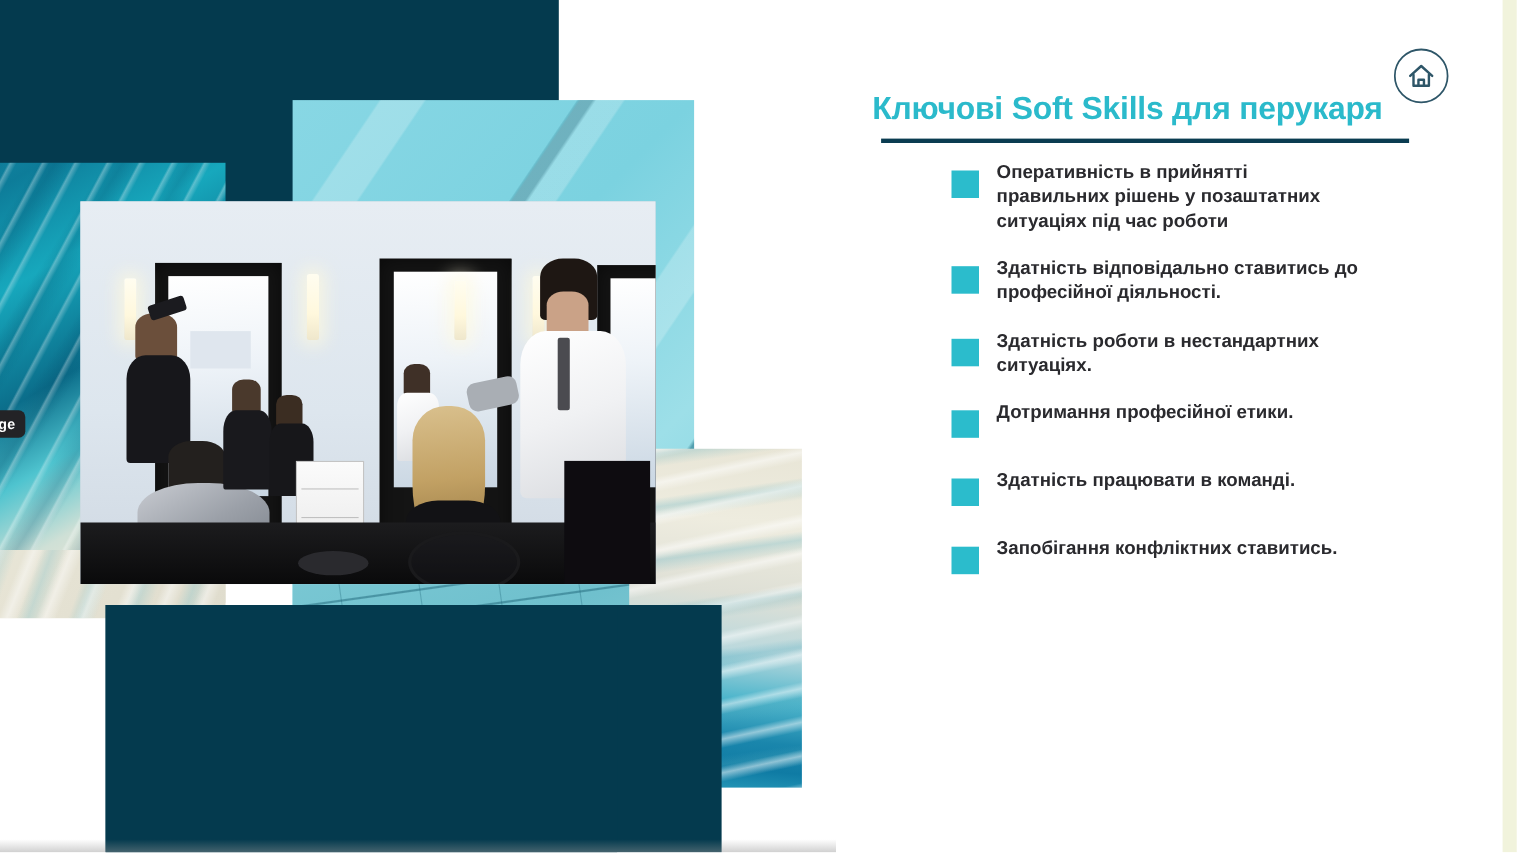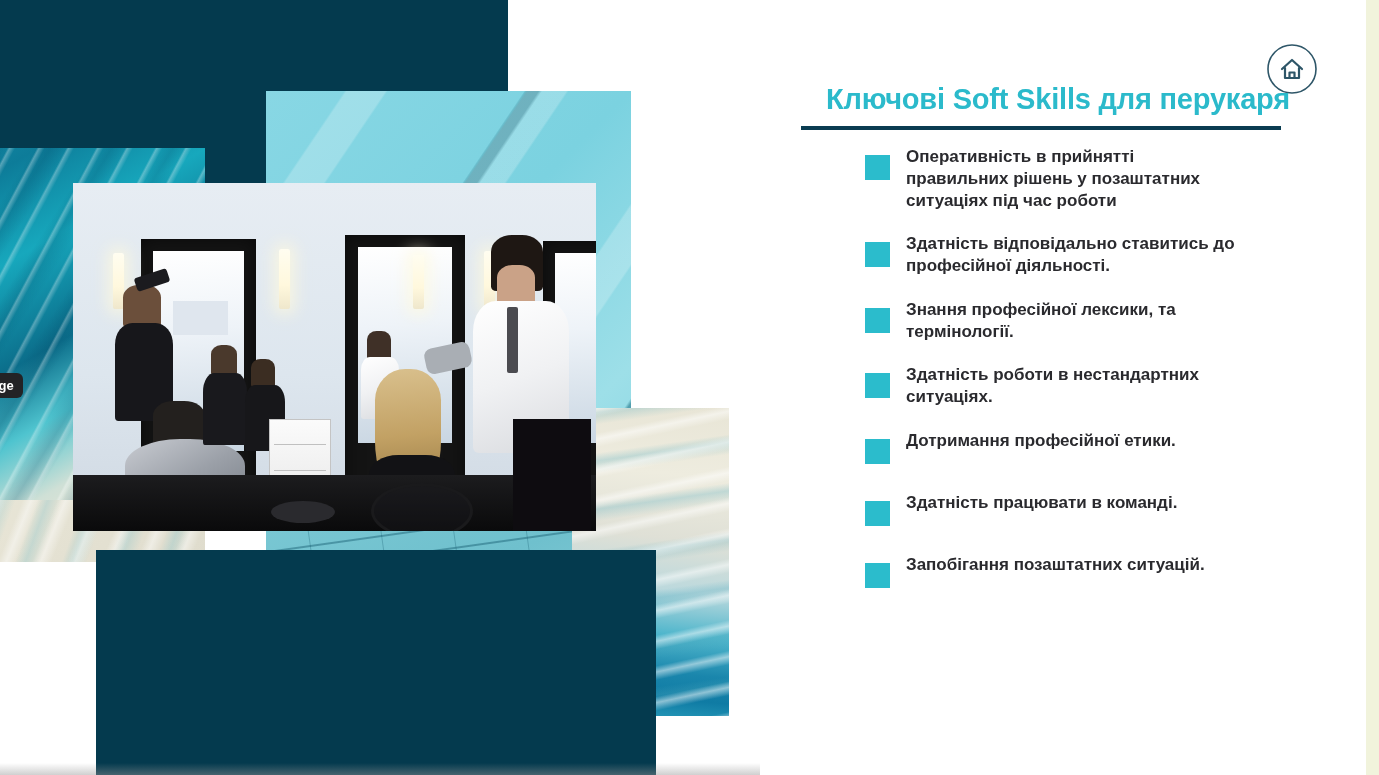--- a/index.html
+++ b/index.html
@@ -275,21 +275,20 @@
   }
   .home-badge {
     position: absolute;
     right: 48px; top: 43px;
     width: 52px; height: 52px;
   }
   .slide-title {
     position: absolute;
     left: 33px; top: 84px;
     width: 530px;
-    text-align: center;
     font-size: 29px;
     font-weight: bold;
     color: #2BBACB;
     letter-spacing: -0.2px;
     line-height: 1.1;
   }
   .title-rule {
     position: absolute;
     left: 41px; top: 126px;
     width: 480px; height: 4px;
@@ -440,43 +439,39 @@
       <div class="bullet">
         <span class="bullet-marker"></span>
         <span class="bullet-text">Оперативність в прийнятті правильних рішень у позаштатних ситуаціях під час роботи</span>
       </div>
 
       <div class="bullet">
         <span class="bullet-marker"></span>
         <span class="bullet-text">Здатність відповідально ставитись до професійної діяльності.</span>
       </div>
 
-      <div class="bullet">
-        <span class="bullet-marker"></span>
-        <span class="bullet-text">Знання професійної лексики, та термінології.</span>
-      </div>
 
       <div class="bullet">
         <span class="bullet-marker"></span>
         <span class="bullet-text">Здатність роботи в нестандартних ситуаціях.</span>
       </div>
 
       <div class="bullet">
         <span class="bullet-marker"></span>
         <span class="bullet-text">Дотримання професійної етики.</span>
       </div>
 
       <div class="bullet">
         <span class="bullet-marker"></span>
         <span class="bullet-text">Здатність працювати в команді.</span>
       </div>
 
       <div class="bullet">
         <span class="bullet-marker"></span>
-        <span class="bullet-text">Запобігання позаштатних ситуацій.</span>
+        <span class="bullet-text">Запобігання конфліктних ставитись.</span>
       </div>
 
     </div>
   </div>
 
   <div class="edge-gap"></div>
   <div class="edge-strip"></div>
 
 </div>
 

